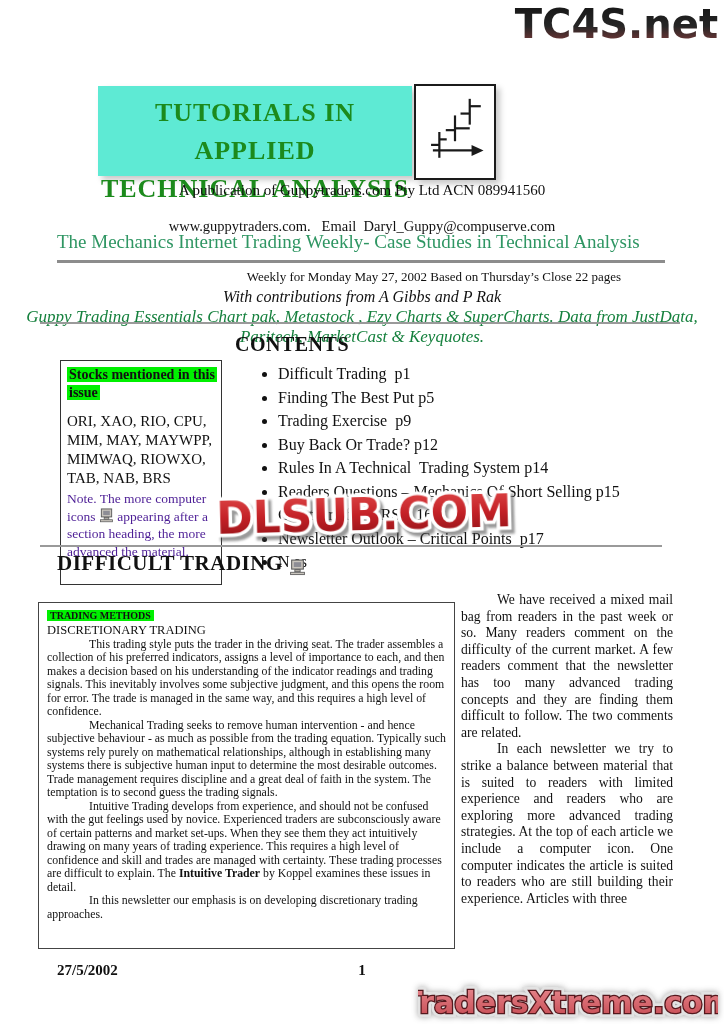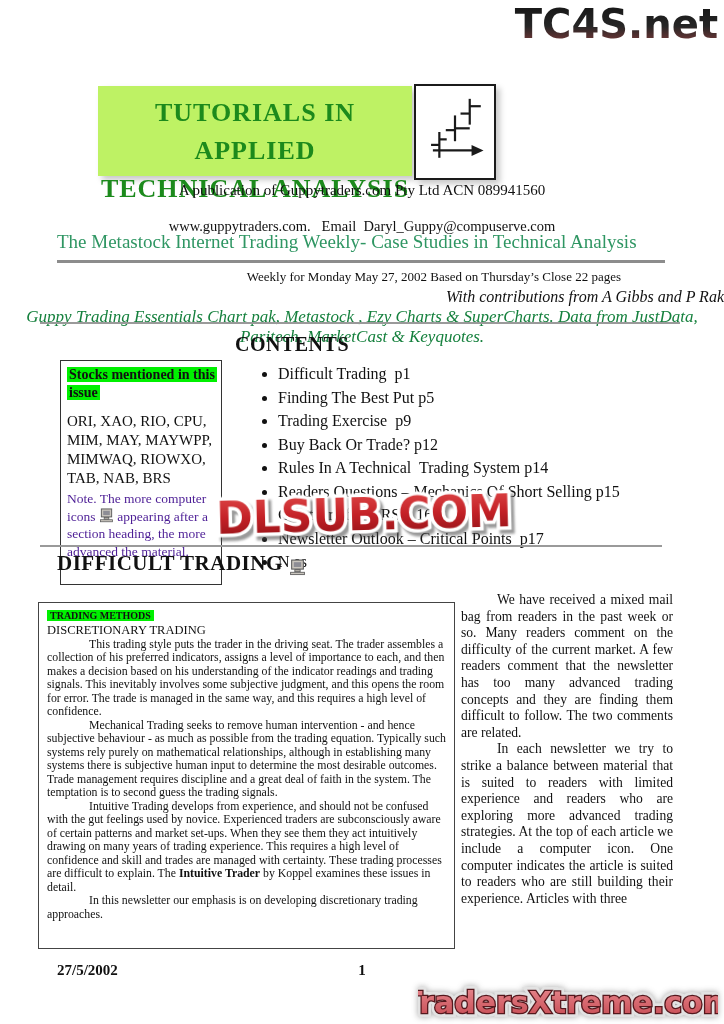--- a/index.html
+++ b/index.html
@@ -9,21 +9,21 @@
     margin:0 auto;
   }
   .abs{position:absolute;}
   
   .tc4s{top:0px;right:2px;}
   .dlsub{left:214px;top:484px;transform:rotate(-1.5deg);}
   .txtreme{right:6px;top:982px;}
   
   .mast-title{
     left:98px;top:86px;width:314px;height:90px;
-    background:#bef264;box-shadow:4px 4px 6px #c9c9c9;
+    background:#5eead4;box-shadow:4px 4px 6px #c9c9c9;
     text-align:center;padding-top:8px;box-sizing:border-box;
   }
   .mast-title .line{
     font-weight:bold;font-size:26px;line-height:38px;color:#1c8a1c;
     letter-spacing:1px;
   }
   .chart-box{
     left:414px;top:84px;width:78px;height:92px;background:#fff;
     border:2px solid #1a1a1a;box-shadow:4px 4px 6px #c9c9c9;
     display:flex;align-items:center;justify-content:center;
@@ -33,21 +33,21 @@
   .pub2{top:200px;}
   .pub3{top:218px;font-size:14.5px;}
   .subtitle{
     left:57px;top:231px;width:640px;font-size:19px;color:#2f9663;
   }
   .rule{background:#8c8c8c;}
   .rule1{left:57px;top:260px;width:608px;height:3px;}
   .rule2{left:40px;top:322px;width:640px;height:2px;background:#9a9a9a;}
   .rule3{left:40px;top:545px;width:622px;height:2px;background:#9a9a9a;}
   .issue{left:0;width:621px;top:269px;text-align:right;font-size:13px;white-space:pre-wrap;}
-  .contrib{left:0;width:724px;top:288px;text-align:right;font-size:16px;font-style:italic;}
+  .contrib{left:0;width:724px;top:288px;text-align:center;font-size:16px;font-style:italic;}
   .sources{left:0;width:724px;top:307px;text-align:center;font-size:17px;font-style:italic;color:#15803d;}
   
   .stocks{
     left:60px;top:340px;width:162px;height:225px;border:1px solid #333;
     box-sizing:border-box;padding:5px 6px;margin-top:20px;
   }
   .stocks-head{font-weight:bold;font-size:14px;line-height:18px;}
   .stocks-head .hl{background:#00f000;box-decoration-break:clone;-webkit-box-decoration-break:clone;padding:0 2px;}
   .tickers{margin-top:10px;font-size:15px;line-height:19px;white-space:pre-wrap;}
   .note{margin-top:2px;font-size:13.5px;line-height:17.5px;color:#4c1d95;}
@@ -113,21 +113,21 @@
           <path d="M21 52 h8"></path>
         <path d="M14 64 h44"></path>
       </g>
       <polygon points="56,58 69,64 56,70" fill="#1a1a1a"></polygon>
     </svg>
   </div>
 
   <div class="abs publine pub1">A publication of Guppytraders.com Pty Ltd ACN 089941560</div>
   <div class="abs publine pub3">www.guppytraders.com.   Email  Daryl_Guppy@compuserve.com</div>
 
-  <div class="abs subtitle">The Metastock Internet Trading Weekly- Case Studies in Technical Analysis</div>
+  <div class="abs subtitle">The Mechanics Internet Trading Weekly- Case Studies in Technical Analysis</div>
 
   <div class="abs rule rule1"></div>
 
   <div class="abs issue">Weekly for Monday May 27, 2002 Based on Thursday’s Close 22 pages</div>
   <div class="abs contrib">With contributions from A Gibbs and P Rak</div>
   <div class="abs sources">Guppy Trading Essentials Chart pak, Metastock , Ezy Charts &amp; SuperCharts. Data from JustData, Paritech, MarketCast &amp; Keyquotes.</div>
 
   <div class="abs rule rule2"></div>
 
   <div class="abs stocks">

